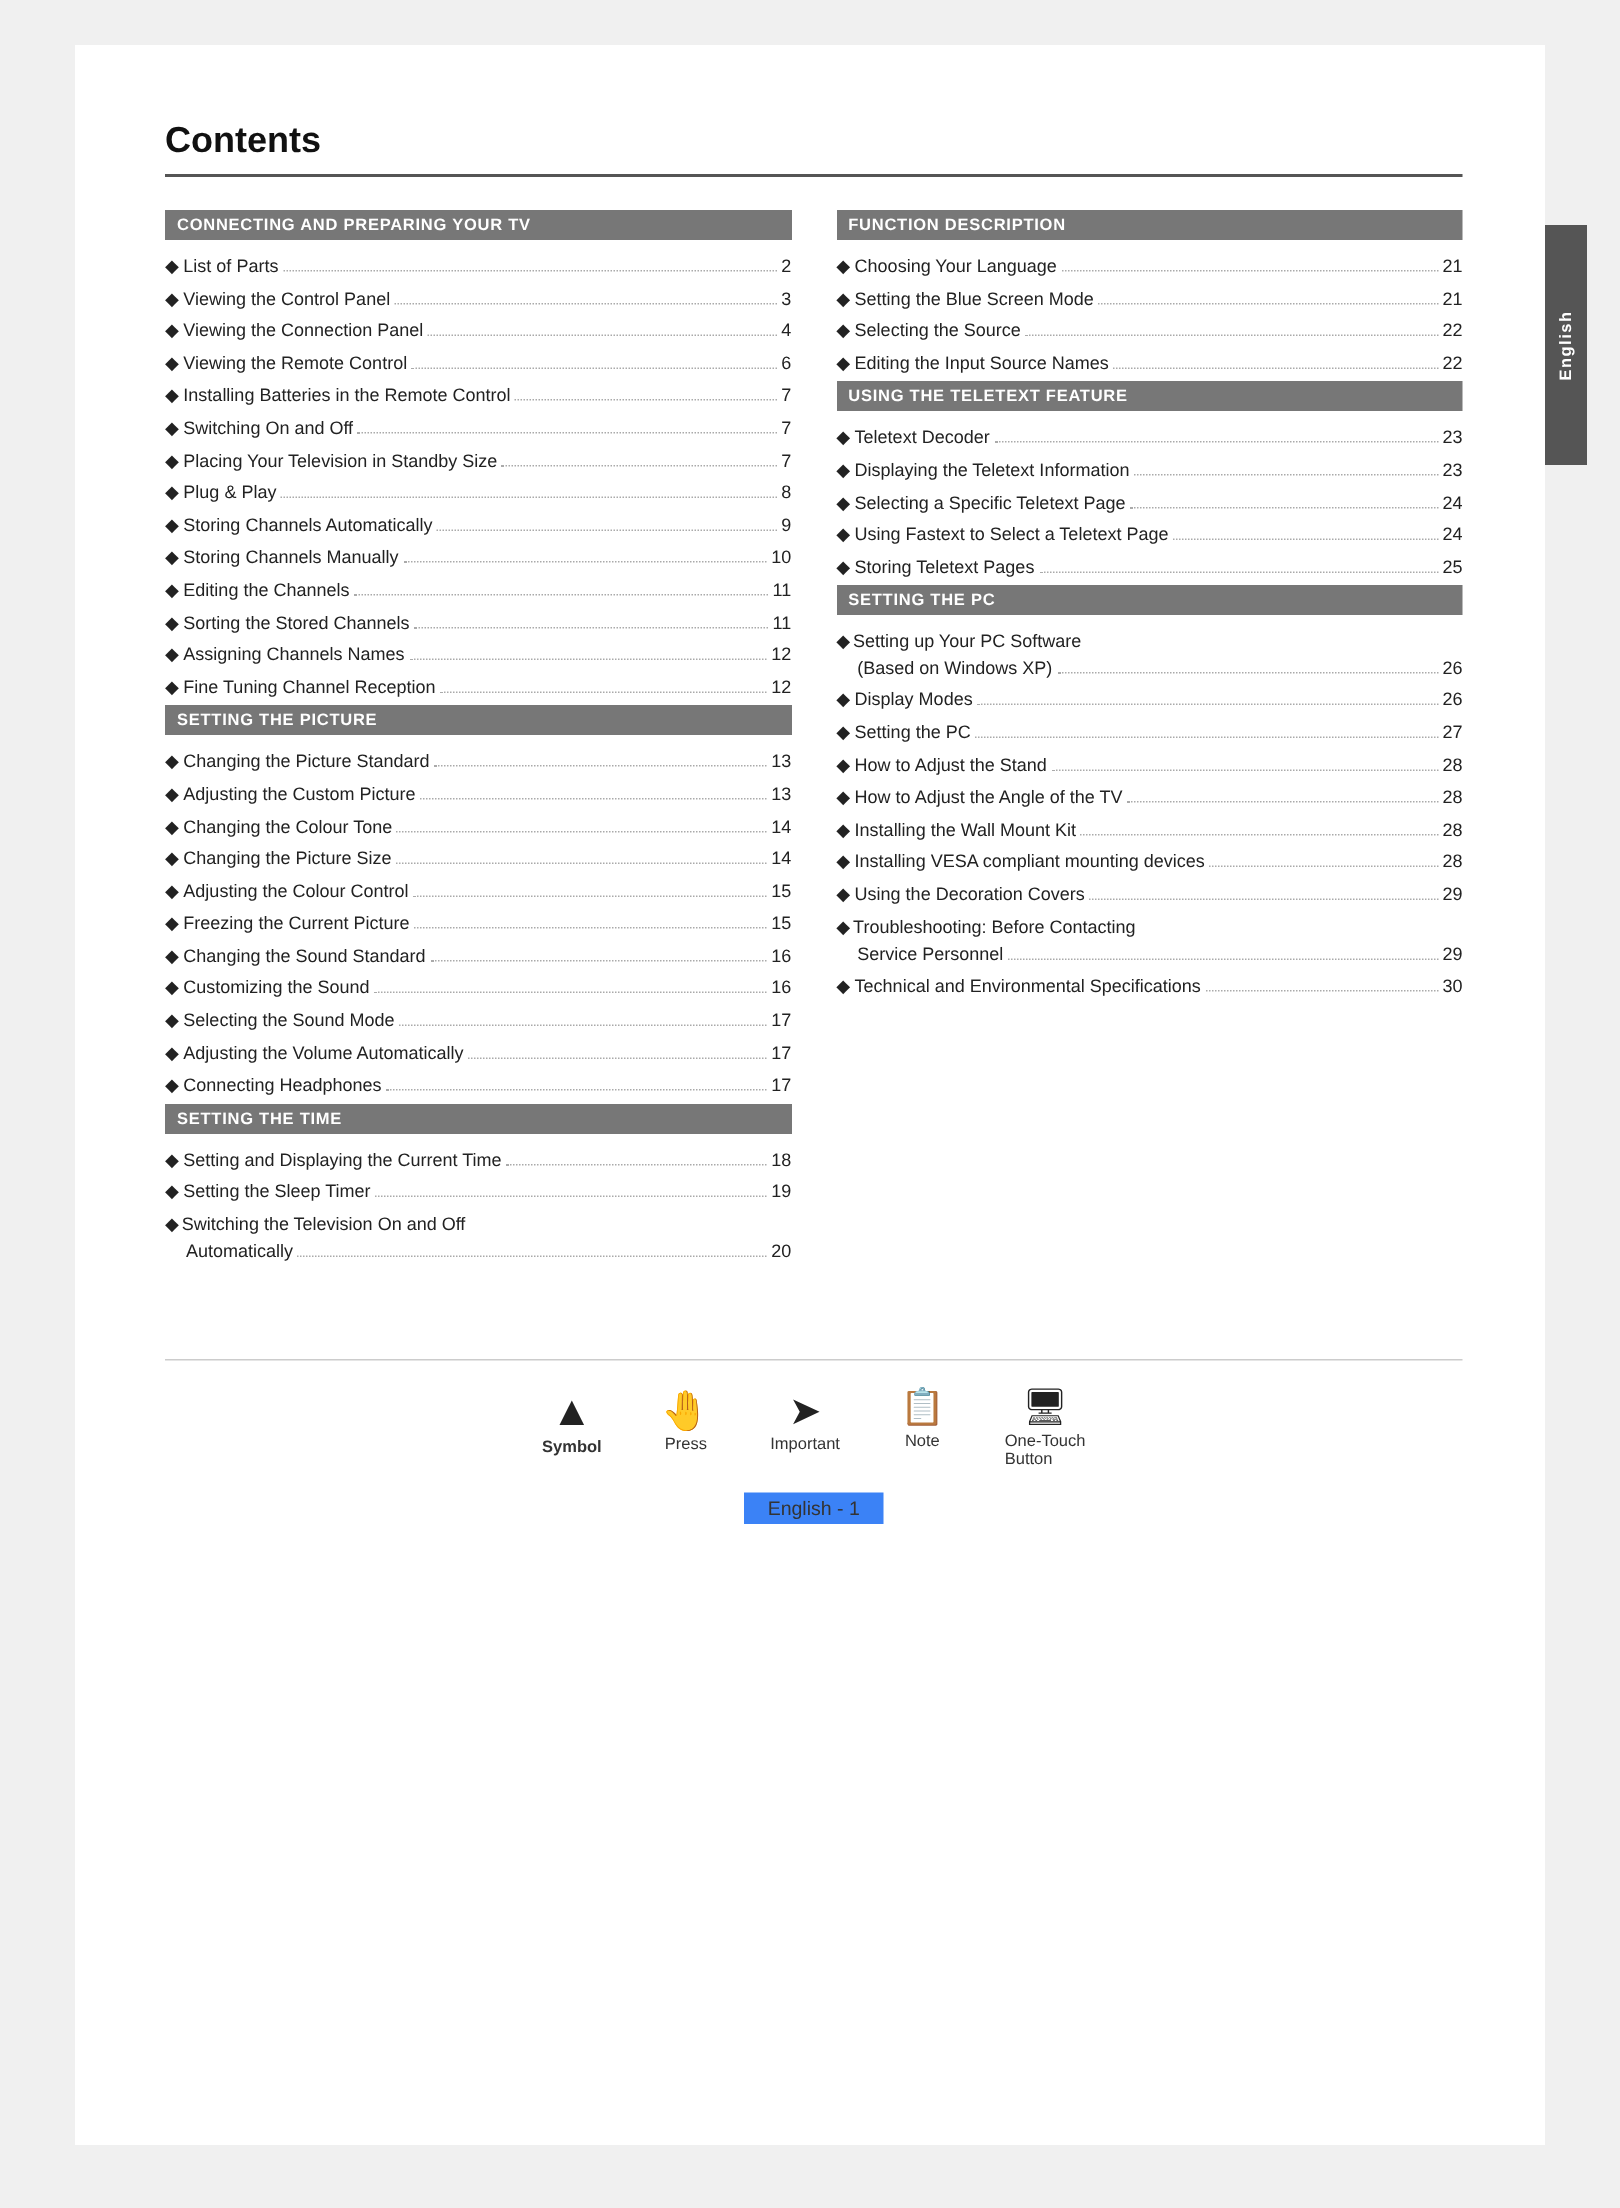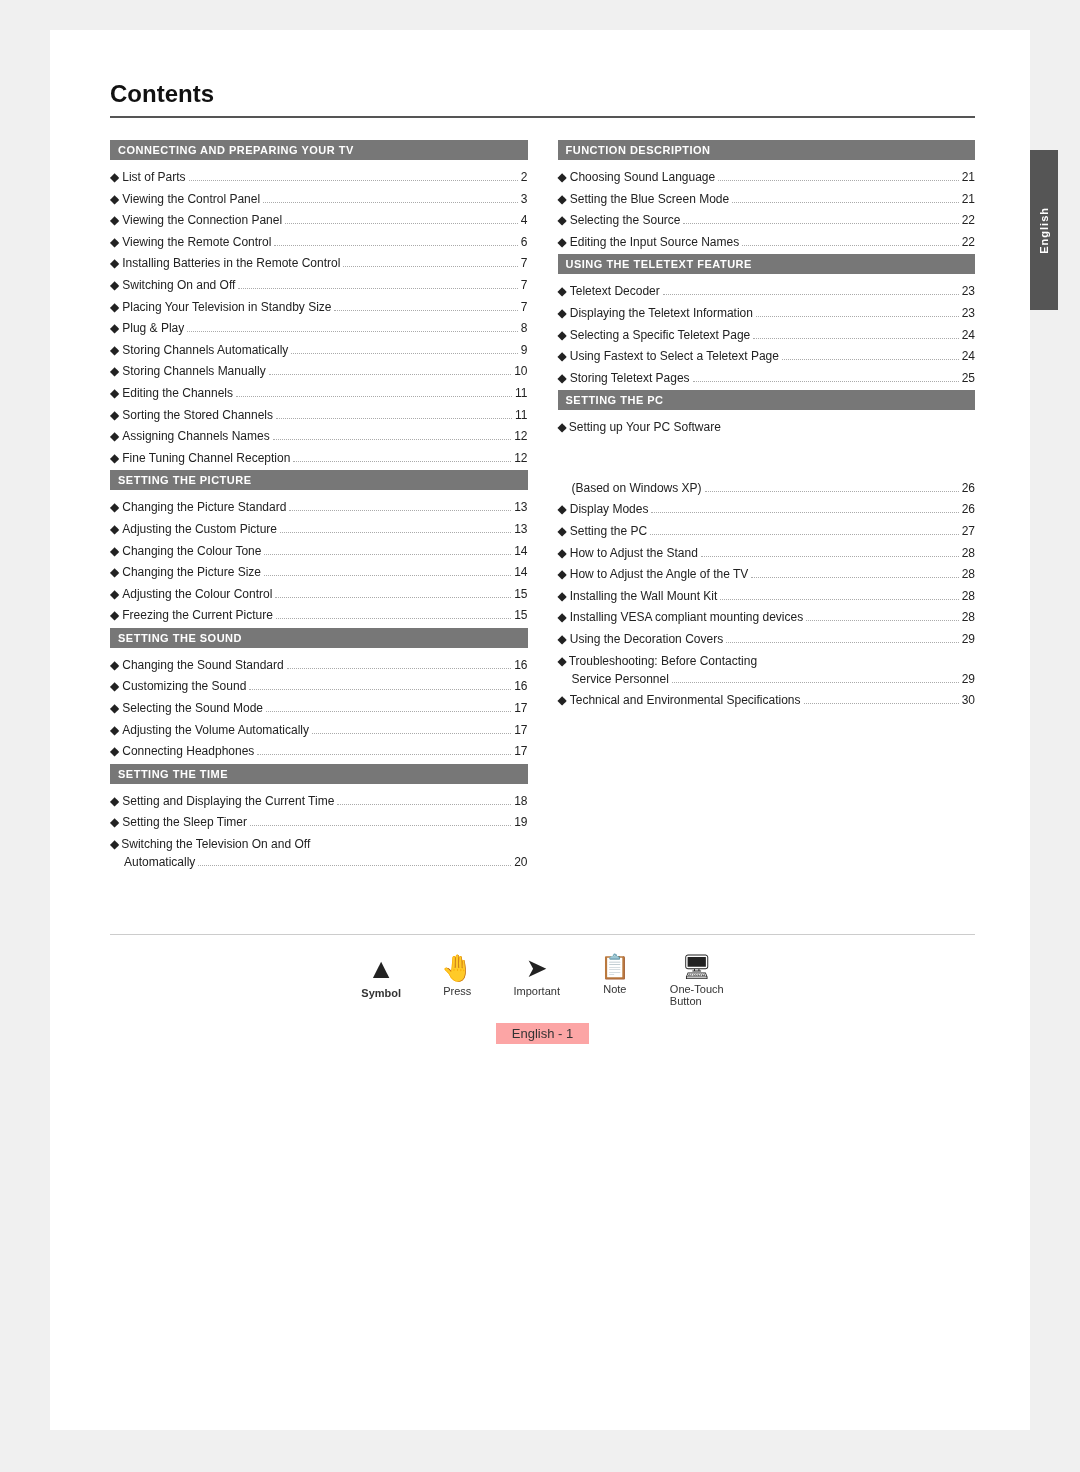--- a/index.html
+++ b/index.html
@@ -101,21 +101,21 @@
       font-size: 11px;
       color: #333;
     }
     .footer-icon-item .icon-label.bold {
       font-weight: bold;
     }
     .footer-page-label {
       text-align: center;
       font-size: 13px;
       color: #333;
-      background: #fca5a5;
+      background: #3b82f6;
       display: inline-block;
       padding: 3px 16px;
       margin: 0 auto;
       display: block;
       width: fit-content;
       margin: 0 auto;
     }
     .footer-bottom {
       text-align: center;
       margin-top: 10px;
@@ -280,21 +280,20 @@
             <span class="num">15</span>
           </div>
           <div class="toc-row">
             <span class="bullet">◆ </span>
             <span class="text">Freezing the Current Picture</span>
             <span class="dots-fill"></span>
             <span class="num">15</span>
           </div>
         </div>
         <div>
-          <div class="section-header">SETTING THE SOUND</div>
           <div class="toc-row">
             <span class="bullet">◆ </span>
             <span class="text">Changing the Sound Standard</span>
             <span class="dots-fill"></span>
             <span class="num">16</span>
           </div>
           <div class="toc-row">
             <span class="bullet">◆ </span>
             <span class="text">Customizing the Sound</span>
             <span class="dots-fill"></span>
@@ -345,21 +344,21 @@
             </div>
           </div>
         </div>
       </div>
 
     <div class="col-right" id="right-col">
         <div>
           <div class="section-header">FUNCTION DESCRIPTION</div>
           <div class="toc-row">
             <span class="bullet">◆ </span>
-            <span class="text">Choosing Sound Language</span>
+            <span class="text">Choosing Your Language</span>
             <span class="dots-fill"></span>
             <span class="num">21</span>
           </div>
           <div class="toc-row">
             <span class="bullet">◆ </span>
             <span class="text">Setting the Blue Screen Mode</span>
             <span class="dots-fill"></span>
             <span class="num">21</span>
           </div>
           <div class="toc-row">
@@ -409,21 +408,21 @@
           </div>
         </div>
         <div>
           <div class="section-header">SETTING THE PC</div>
           <div style="font-size: 12px; margin-bottom: 3px; line-height: 1.5;">
             <div style="display: flex; align-items: baseline;">
               <span style="flex-shrink: 0; margin-right: 2px;">◆ </span>
               <span style="flex-shrink: 0;">Setting up Your PC Software</span>
             </div>
             <div style="display: flex; align-items: baseline; padding-left: 14px;">
-              <span style="flex-shrink: 0; margin-top: 43px;">(Based on Windows XP)</span>
+              <span style="flex-shrink: 0;">(Based on Windows XP)</span>
               <span style="flex: 1 1 0%; border-bottom: 1px dotted rgb(170, 170, 170); margin: 0px 3px 3px;"></span>
               <span style="flex-shrink: 0;">26</span>
             </div>
           </div>
           <div class="toc-row">
             <span class="bullet">◆ </span>
             <span class="text">Display Modes</span>
             <span class="dots-fill"></span>
             <span class="num">26</span>
           </div>

